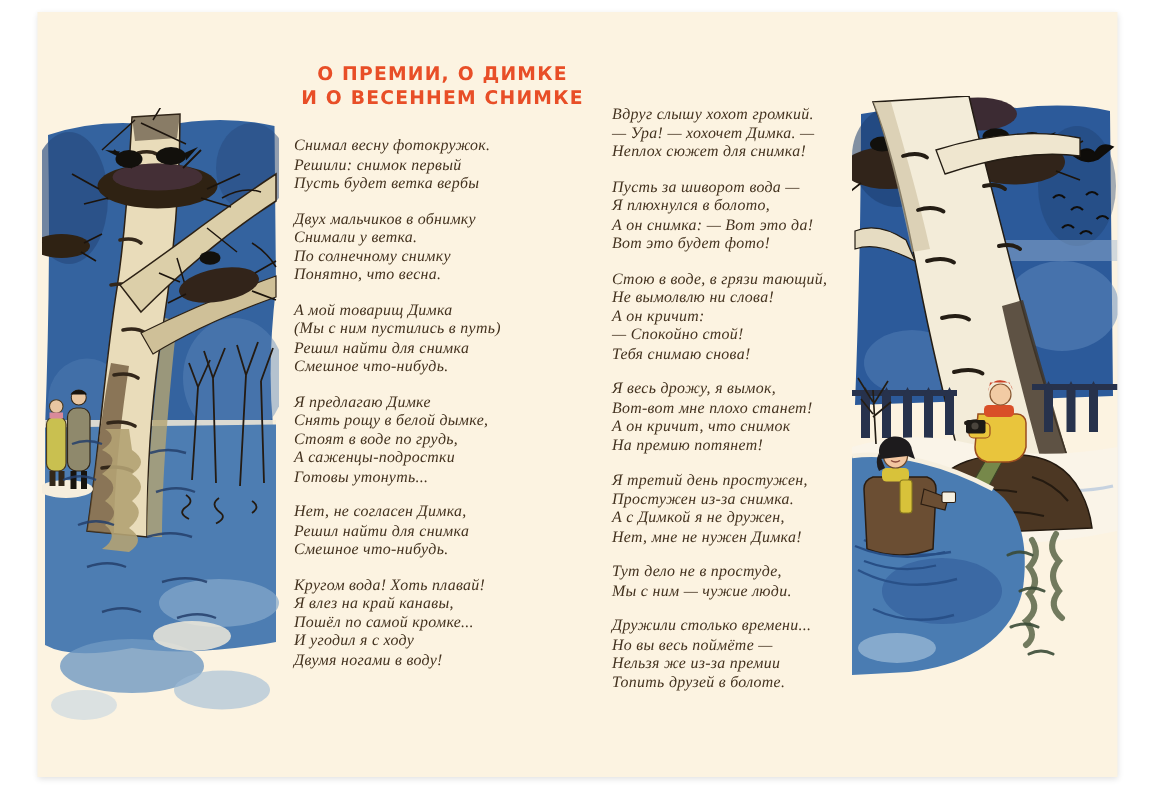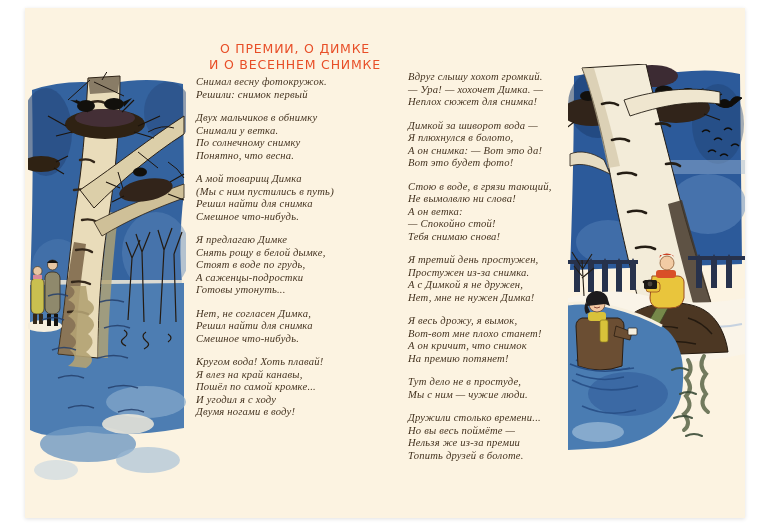--- a/index.html
+++ b/index.html
@@ -7,28 +7,28 @@
     width:770px;height:528px;position:relative;background:#ffffff;
     font-family:"Liberation Serif", serif;overflow:hidden;
   }
   .spread{
     position:absolute;left:25px;top:8px;width:720px;height:510px;
     background:#fcf3e1;box-shadow:0 1px 4px rgba(0,0,0,.12);
   }
   .illo{position:absolute;}
   .poem-title{
     position:absolute;left:150px;top:33px;width:240px;text-align:center;
-    font-family:"DejaVu Sans", sans-serif;font-weight:normal;
+    font-family:"DejaVu Sans", sans-serif;font-weight:bold;
     font-size:12.5px;line-height:16px;color:#e84e27;letter-spacing:.8px;
   }
   .col{
     position:absolute;font-size:10.6px;line-height:12.5px;color:#43321f;
     letter-spacing:.2px;
   }
-  .col-left{left:171px;top:68px;width:190px;}
+  .col-left{left:171px;top:84px;width:190px;}
   .col-right{left:383px;top:63px;width:195px;}
   .stanza{margin:0 0 11px 0;font-style:italic;}
   .line{white-space:nowrap;}
 </style>
 </head>
 <body>
 
 <div class="spread">
 
   <svg class="illo" style="left:3px;top:64px;" width="158" height="422" viewBox="0 0 158 422">
@@ -267,20 +267,21 @@
 
   <div class="poem-title">
     <div>О ПРЕМИИ, О ДИМКЕ</div>
     <div>И О ВЕСЕННЕМ СНИМКЕ</div>
   </div>
 
   <div class="col col-left">
       <div class="stanza">
         <div class="line">Снимал весну фотокружок.</div>
         <div class="line">Решили: снимок первый</div>
+        <div class="line">Пусть будет ветка вербы</div>
       </div>
       <div class="stanza">
         <div class="line">Двух мальчиков в обнимку</div>
         <div class="line">Снимали у ветка.</div>
         <div class="line">По солнечному снимку</div>
         <div class="line">Понятно, что весна.</div>
       </div>
       <div class="stanza">
         <div class="line">А мой товарищ Димка</div>
         <div class="line">(Мы с ним пустились в путь)</div>
@@ -307,45 +308,45 @@
         <div class="line">Двумя ногами в воду!</div>
       </div>
     </div>
   <div class="col col-right">
       <div class="stanza">
         <div class="line">Вдруг слышу хохот громкий.</div>
         <div class="line">— Ура! — хохочет Димка. —</div>
         <div class="line">Неплох сюжет для снимка!</div>
       </div>
       <div class="stanza">
-        <div class="line">Димкой за шиворот вода —</div>
+        <div class="line">Пусть за шиворот вода —</div>
         <div class="line">Я плюхнулся в болото,</div>
         <div class="line">А он снимка: — Вот это да!</div>
         <div class="line">Вот это будет фото!</div>
       </div>
       <div class="stanza">
         <div class="line">Стою в воде, в грязи тающий,</div>
         <div class="line">Не вымолвлю ни слова!</div>
-        <div class="line">А он ветка:</div>
+        <div class="line">А он кричит:</div>
         <div class="line">— Спокойно стой!</div>
         <div class="line">Тебя снимаю снова!</div>
+      </div>
+      <div class="stanza">
+        <div class="line">Я весь дрожу, я вымок,</div>
+        <div class="line">Вот-вот мне плохо станет!</div>
+        <div class="line">А он кричит, что снимок</div>
+        <div class="line">На премию потянет!</div>
       </div>
       <div class="stanza">
         <div class="line">Я третий день простужен,</div>
         <div class="line">Простужен из-за снимка.</div>
         <div class="line">А с Димкой я не дружен,</div>
         <div class="line">Нет, мне не нужен Димка!</div>
       </div>
       <div class="stanza">
-        <div class="line">Я весь дрожу, я вымок,</div>
-        <div class="line">Вот-вот мне плохо станет!</div>
-        <div class="line">А он кричит, что снимок</div>
-        <div class="line">На премию потянет!</div>
-      </div>
-      <div class="stanza">
         <div class="line">Тут дело не в простуде,</div>
         <div class="line">Мы с ним — чужие люди.</div>
       </div>
       <div class="stanza">
         <div class="line">Дружили столько времени...</div>
         <div class="line">Но вы весь поймёте —</div>
         <div class="line">Нельзя же из-за премии</div>
         <div class="line">Топить друзей в болоте.</div>
       </div>
     </div>

